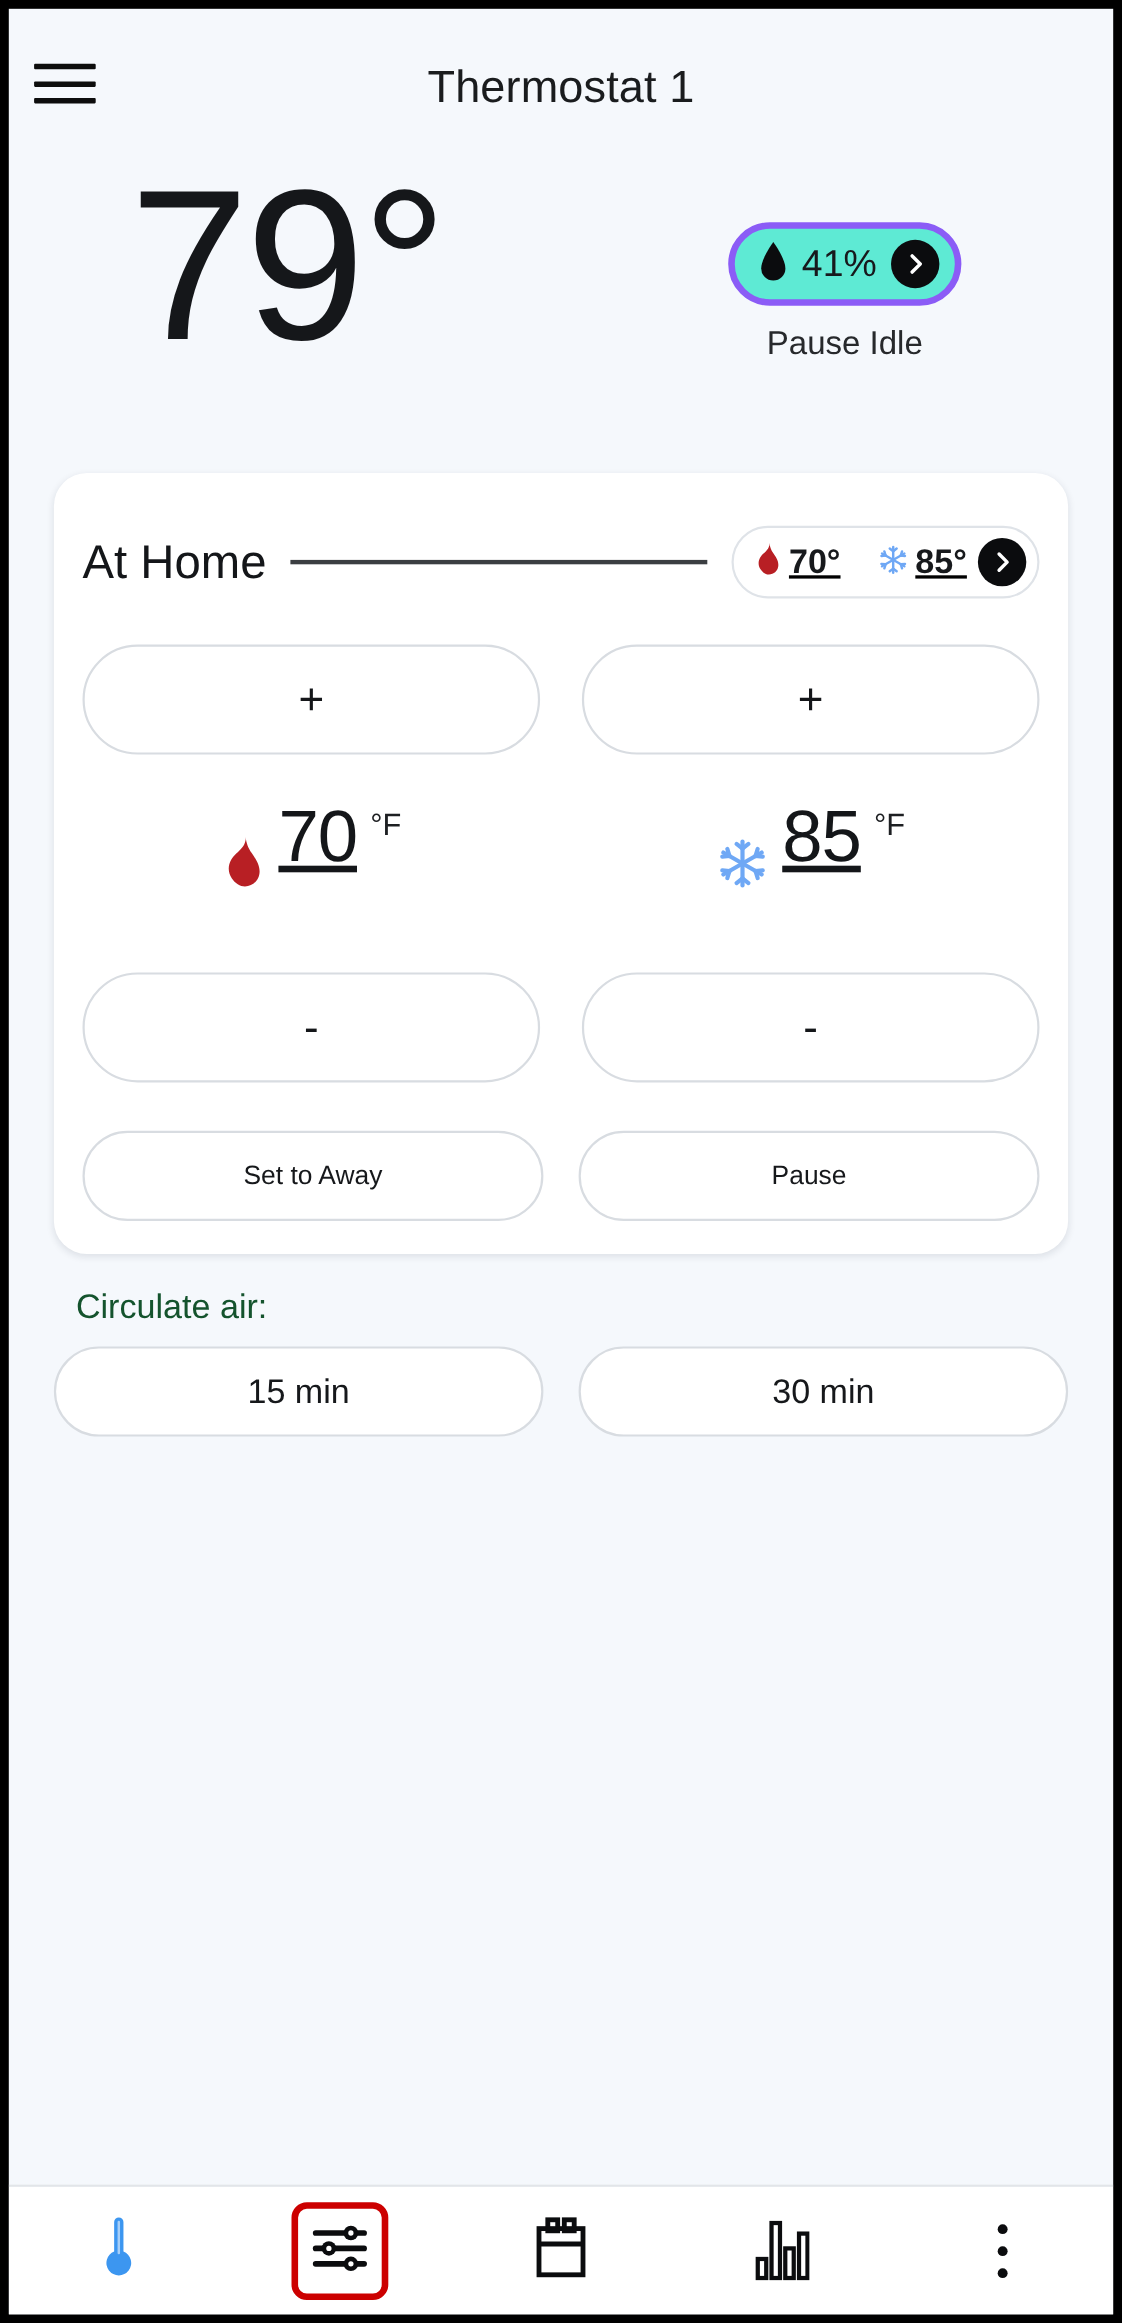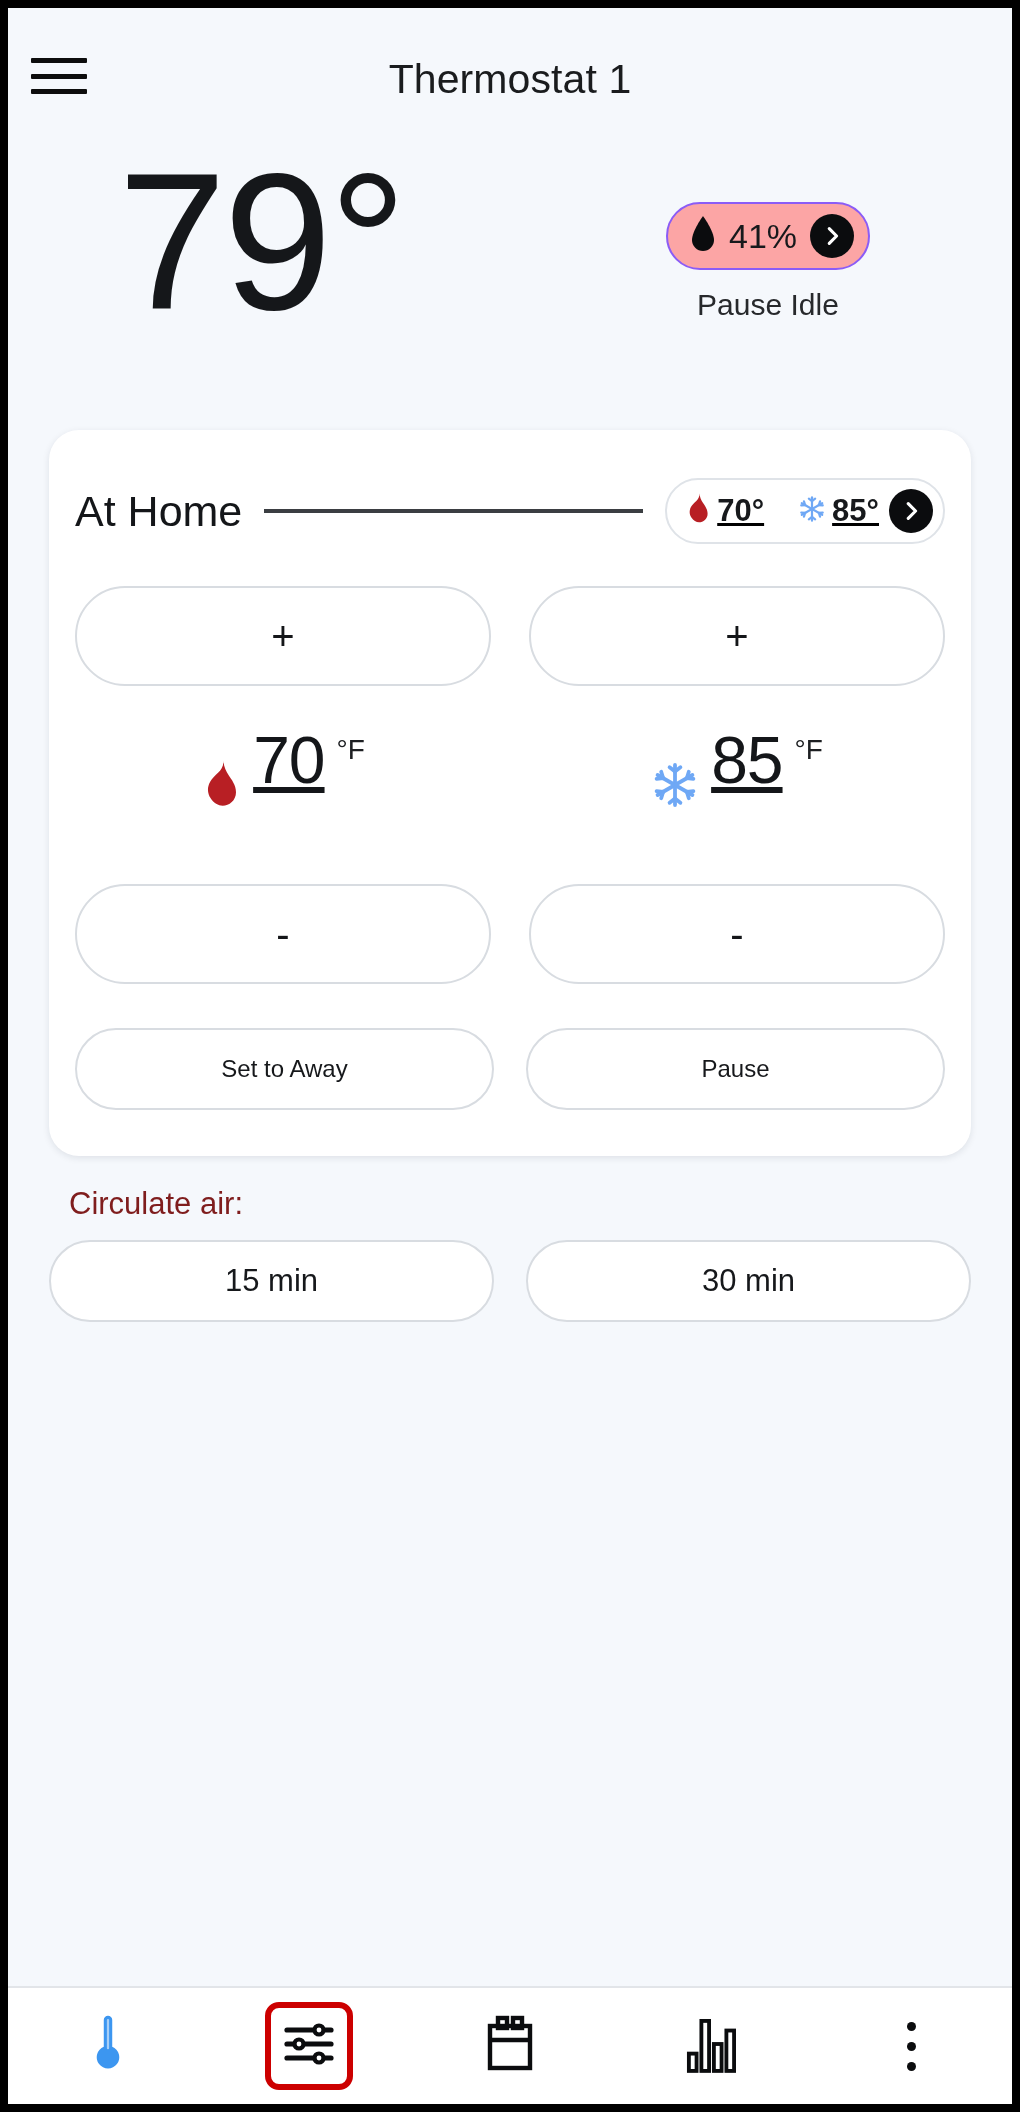--- a/index.html
+++ b/index.html
@@ -81,22 +81,22 @@
     top: 58px;
     width: 280px;
     display: flex;
     flex-direction: column;
     align-items: center;
   }
   .humidity-pill {
     display: flex;
     align-items: center;
     gap: 13px;
-    background: #fca5a5;
-    border: 2px solid #8b5cf6;
+    background: #5eead4;
+    border: 6px solid #8b5cf6;
     border-radius: 40px;
     padding: 10px 14px 10px 22px;
     cursor: pointer;
   }
   .humidity-value {
     font-size: 34px;
     color: #17191c;
     font-weight: 400;
   }
   .chev-circle {
@@ -114,21 +114,21 @@
     font-size: 30px;
     color: #27292c;
   }
 
   
   .mode-card {
     margin: 26px 41px 0 41px;
     background: #ffffff;
     border-radius: 30px;
     box-shadow: 0 2px 7px rgba(20,30,50,0.10);
-    padding: 30px 26px 46px 26px;
+    padding: 30px 26px 30px 26px;
     flex: 0 0 auto;
   }
   .card-head {
     display: flex;
     align-items: center;
     padding: 18px 0 6px 0;
   }
   .mode-name {
     font-size: 43px;
     color: #141619;
@@ -218,21 +218,21 @@
     cursor: pointer;
   }
 
   
   .circulate-section {
     margin: 30px 41px 0 41px;
     flex: 0 0 auto;
   }
   .circulate-label {
     font-size: 31px;
-    color: #7f1d1d;
+    color: #14532d;
     margin-left: 20px;
     margin-bottom: 18px;
   }
   .circulate-row {
     display: grid;
     grid-template-columns: 1fr 1fr;
     column-gap: 32px;
   }
   .circ-btn {
     height: 82px;

